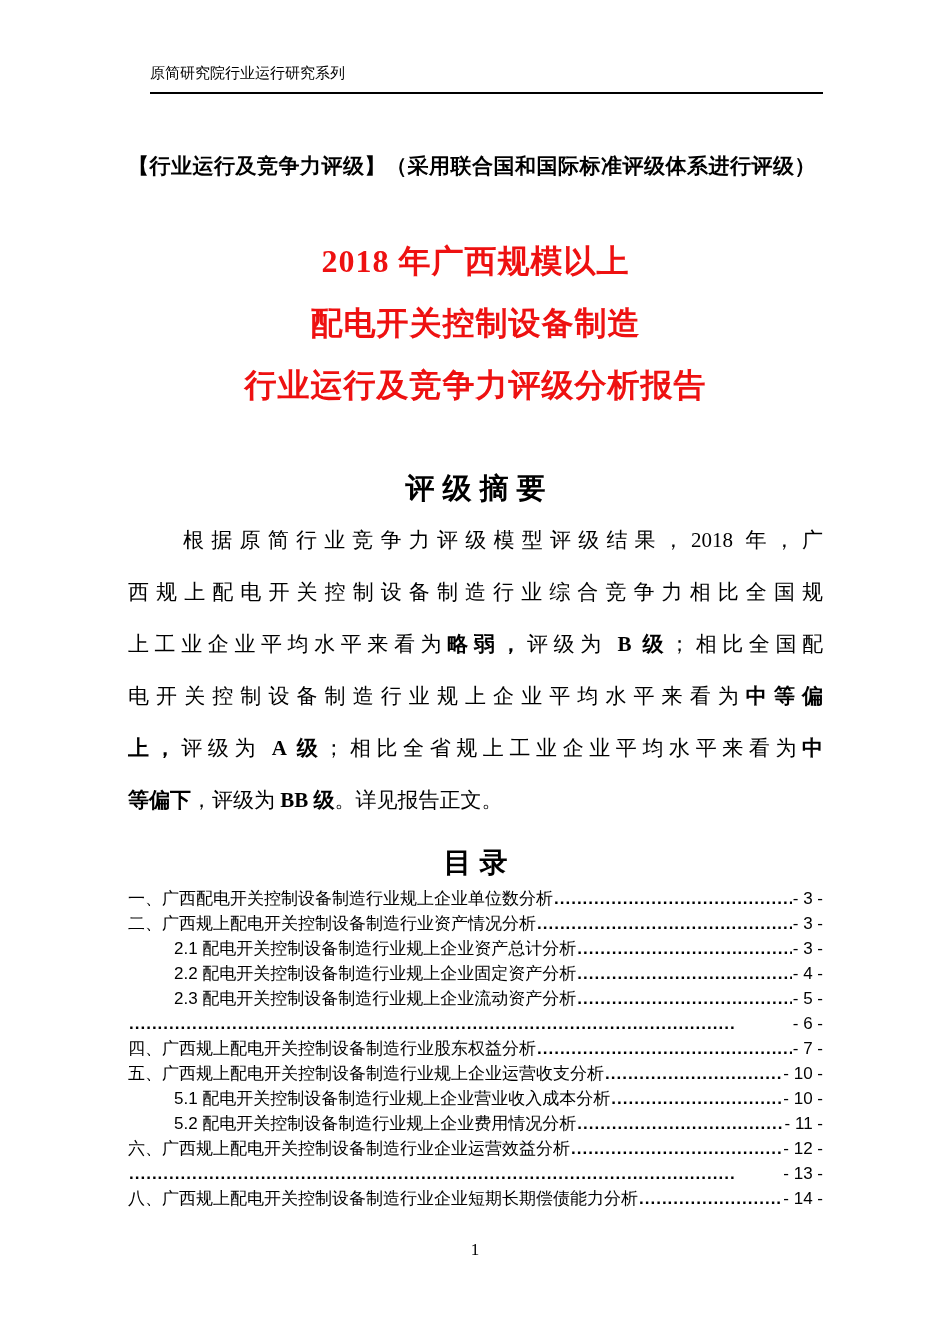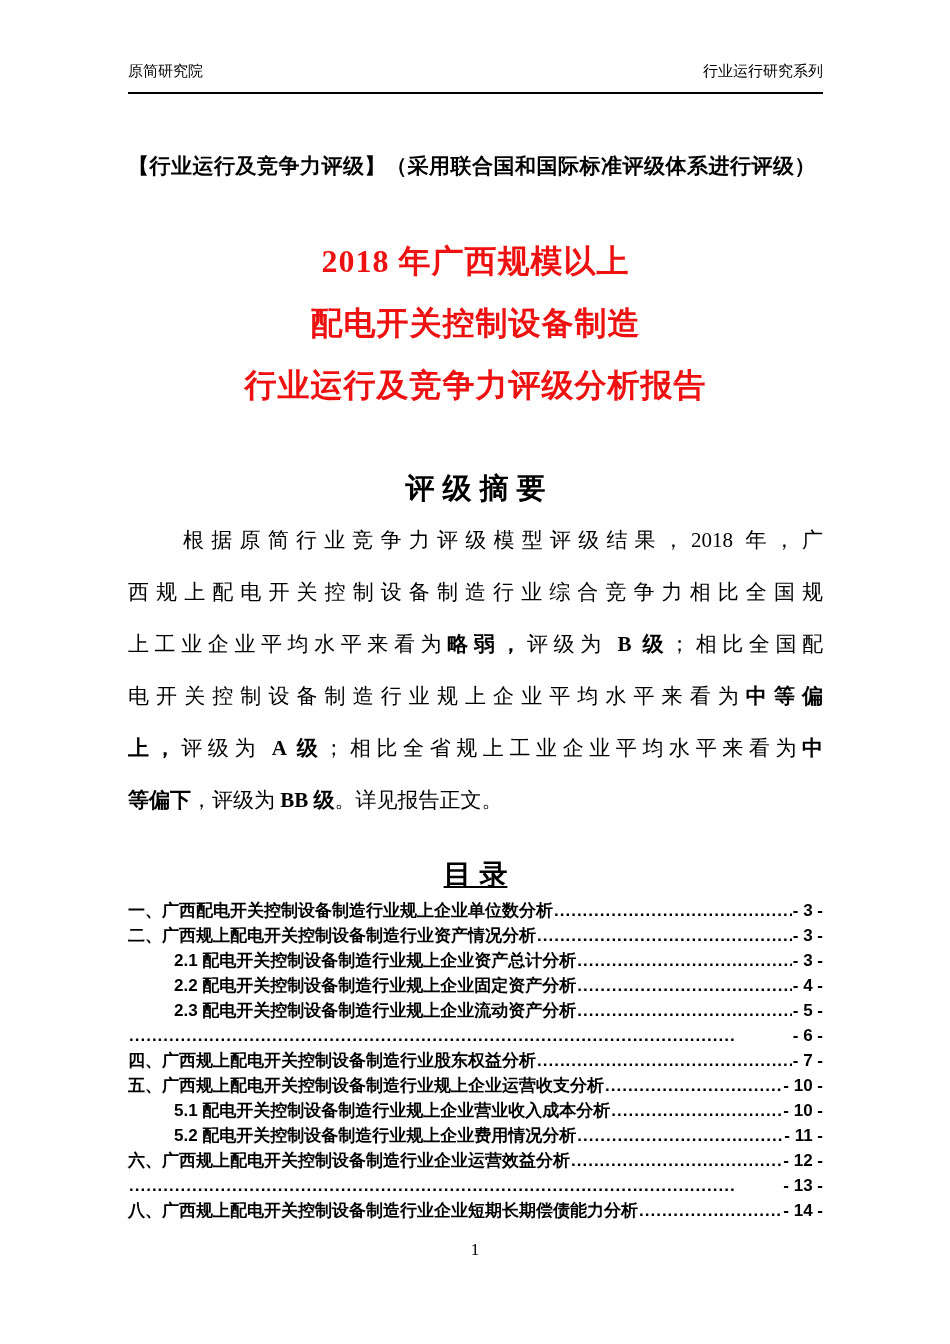--- a/index.html
+++ b/index.html
@@ -16,27 +16,27 @@
     color: #000000;
     font-family: "Liberation Serif", "DejaVu Serif", serif;
   }
   .content {
     padding: 62px 127px 0 128px;
   }
 
   
   .header {
     display: flex;
-    justify-content: space-between;
     align-items: flex-end;
     font-size: 15px;
     line-height: 22px;
     padding-bottom: 8px;
     border-bottom: 2px solid #000000;
-    font-family: Liberation Mono, monospace;
+    font-family: Liberation Sans, sans-serif;
+    margin-left: 22px;
   }
 
   
   .tagline {
     margin-top: 58px;
     font-size: 21px;
     line-height: 28px;
     font-weight: bold;
     font-family: "Liberation Sans", "DejaVu Sans", sans-serif;
     letter-spacing: 0.5px;
@@ -72,38 +72,37 @@
     text-align-last: justify;
     text-justify: inter-character;
     white-space: pre-wrap;
   }
   .para-line.indent { text-indent: 55px; }
   .para-line.last { text-align-last: left; }
   .para-line .b { font-weight: bold; }
 
   
   .toc-heading {
-    margin-top: 28px;
+    margin-top: 16px;
     text-align: center;
     font-weight: bold;
     font-size: 28px;
     line-height: 42px;
     font-family: "Liberation Sans", "DejaVu Sans", sans-serif;
-    text-decoration: underline;
   }
   .toc-list {
     margin-top: 2px;
     font-family: "Liberation Sans", "DejaVu Sans", sans-serif;
   }
   .toc-row {
     display: flex;
     align-items: baseline;
     font-size: 17px;
     line-height: 25px;
-    font-weight: bold;
+    font-weight: normal;
   }
   .toc-row.sub { padding-left: 46px; }
   .toc-label { white-space: nowrap; }
   .toc-dots {
     flex: 1 1 auto;
     overflow: hidden;
     white-space: nowrap;
     margin: 0 1px;
     font-weight: bold;
   }

